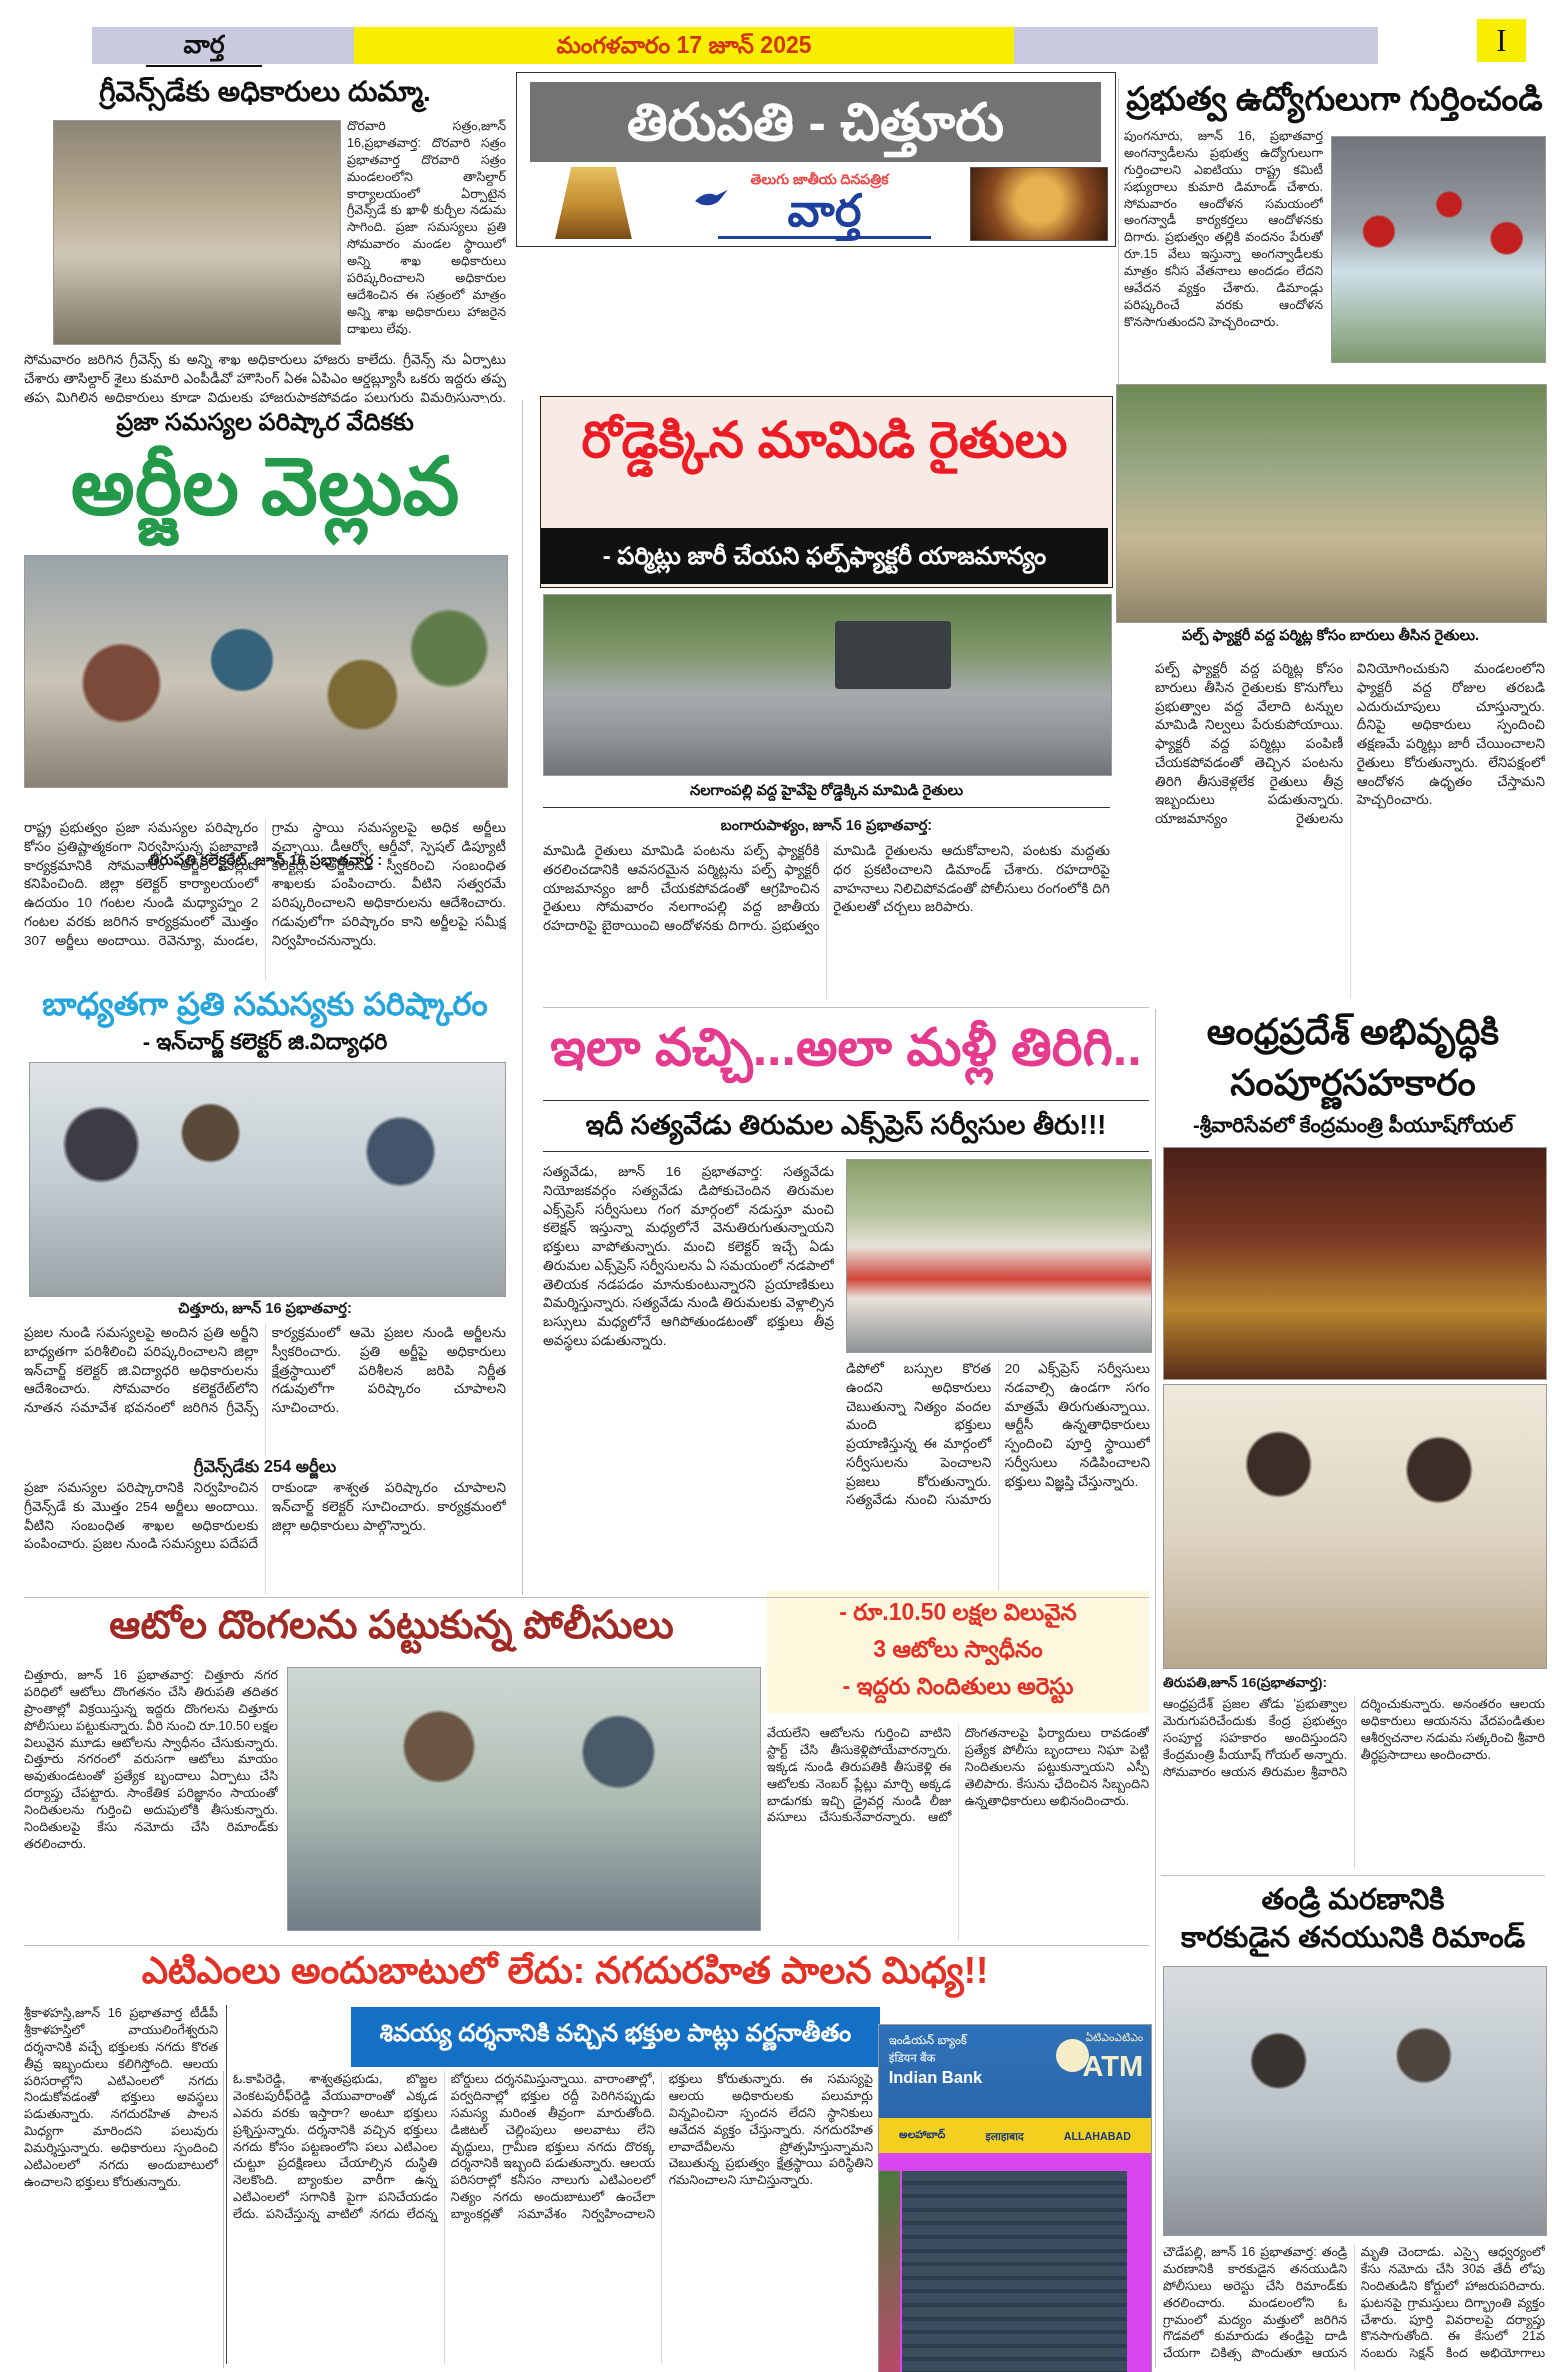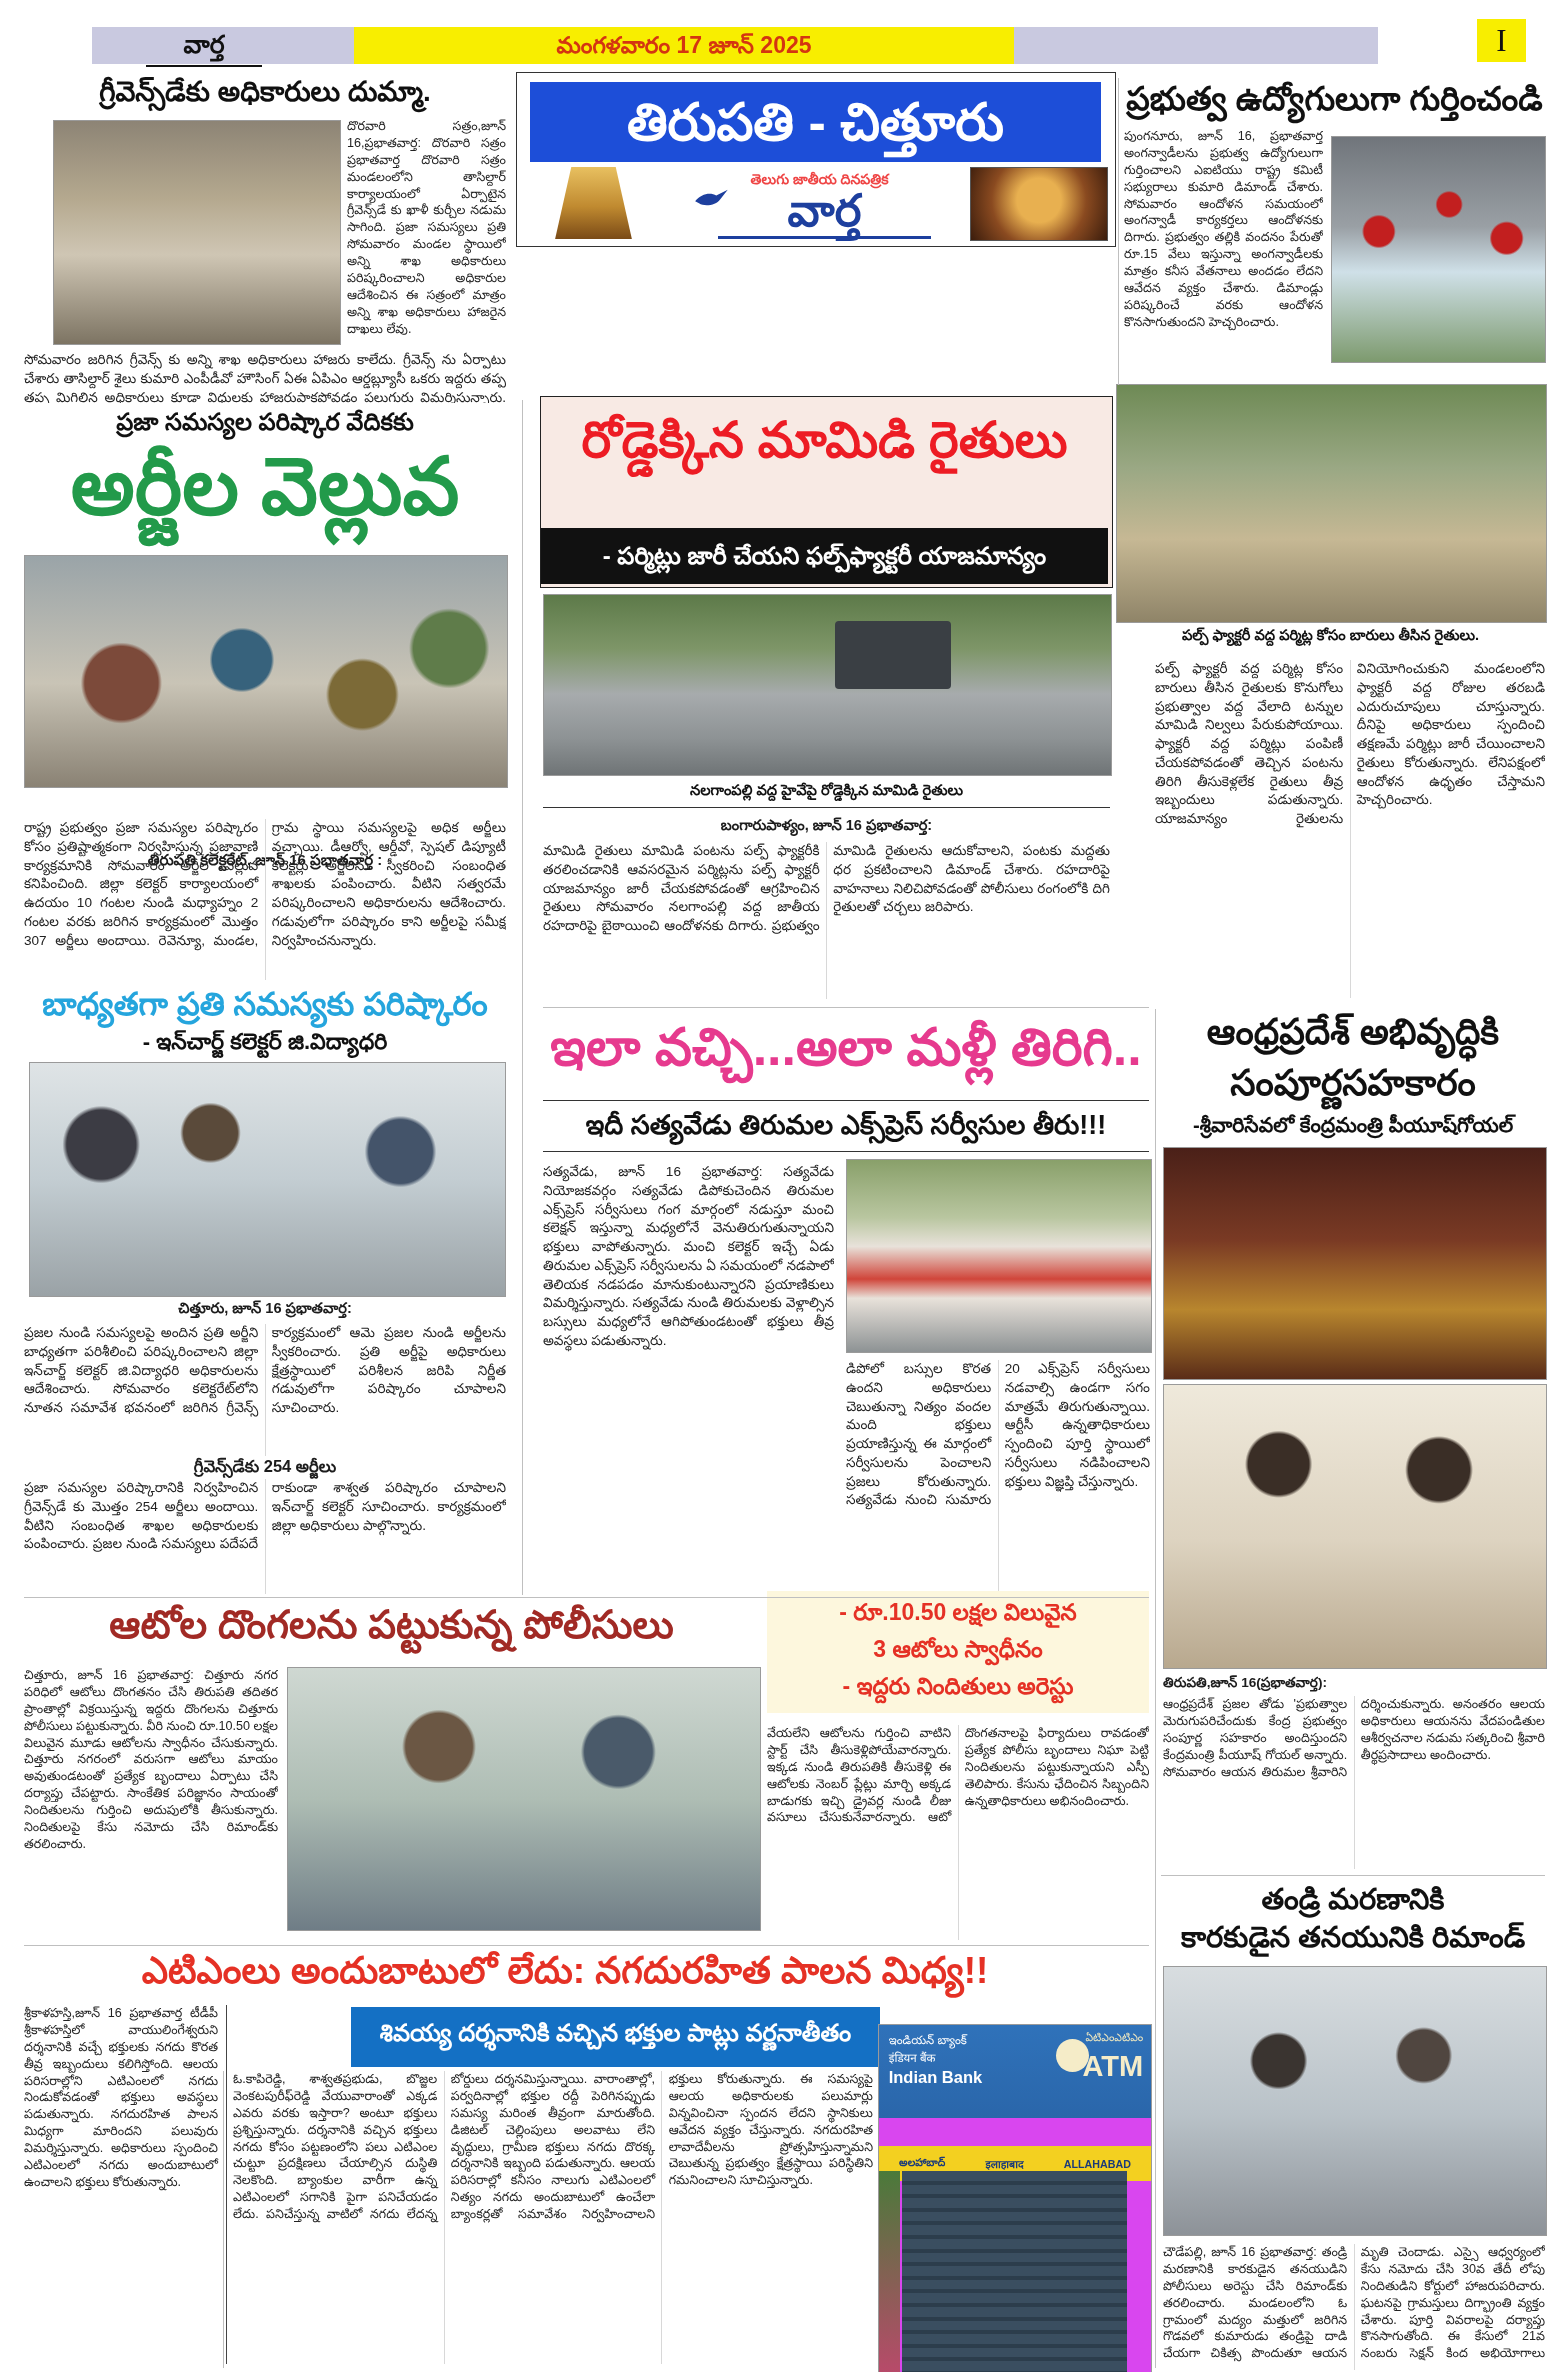--- a/index.html
+++ b/index.html
@@ -58,21 +58,21 @@
 <div id="page">
 
   <div class="abs" style="left:92px;top:27px;width:1286px;height:37px;background:#c9c9e0;"></div>
   <div class="abs" style="left:354px;top:27px;width:660px;height:37px;background:#f8ee00;"></div>
   <div class="abs ctr bold" style="left:146px;top:30px;width:116px;font-size:25px;color:#111;border-bottom:2.9px double #111;">వార్త</div>
   <div class="abs ctr bold" style="left:354px;top:32px;width:660px;font-size:23px;color:#d43511;">మంగళవారం 17 జూన్ 2025</div>
   <div class="abs" style="left:1477px;top:19.4px;width:49px;height:43px;background:#f8ee00;"></div>
   <div class="abs ctr" style="left:1477px;top:23px;width:49px;font-size:31px;font-family:'Liberation Serif',serif;color:#111;">I</div>
 
   <div class="abs" style="left:516px;top:72px;width:598px;height:173px;border:1.9px solid #333;background:#ffffff;"></div>
-  <div class="abs ctr bold" style="left:530px;top:82px;width:571px;height:80px;background:#1d4ed8;color:#ffffff;font-size:52px;line-height:80px;">తిరుపతి - చిత్తూరు</div>
+  <div class="abs ctr bold" style="left:530px;top:82px;width:571px;height:80px;background:#737373;color:#ffffff;font-size:52px;line-height:80px;">తిరుపతి - చిత్తూరు</div>
   <div class="abs" style="left:543px;top:167px;width:101px;height:72px;background:linear-gradient(180deg,#e8c060 0%,#c08a30 55%,#7a4a16 100%);clip-path:polygon(28% 0,72% 0,88% 100%,12% 100%);"></div>
   <div class="abs ctr bold" style="left:679px;top:171px;width:281px;font-size:14px;color:#ef4444;">తెలుగు జాతీయ దినపత్రిక</div>
   <span class="abs" style="left:691px;top:186px;">
     <svg width="39" height="23" viewBox="0 0 40 24">
         <path d="M4 16 C10 8 20 6 26 10 L38 4 L30 14 C26 20 14 22 8 18 Z" fill="#1d3f9e"></path>
       </svg>
   </span>
   <div class="abs ctr bold" style="left:718px;top:186px;width:213px;font-size:45px;color:#1d3f9e;border-bottom:3.9px solid #1d3f9e;line-height:1.1;">వార్త</div>
   <div class="abs" style="left:970px;top:167px;width:136px;height:72px;background:radial-gradient(circle at 50% 45%,#e8b050 0 28%,#8a4a20 60%,#3a1c0c 100%);border:1px solid #555;"></div>
 
@@ -145,21 +145,21 @@
 
   <div class="abs ph" style="left:878px;top:2024px;width:272px;height:347px;background:#d946ef;">
     <div style="position:absolute;left:0;top:0;width:100%;height:93px;background:linear-gradient(180deg,#2f72ba,#2a66aa);color:#fff;">
       <div style="position:absolute;left:9.7px;top:7.8px;font-size:11.6px;">ఇండియన్ బ్యాంక్</div>
       <div style="position:absolute;left:9.7px;top:25px;font-size:11.6px;">इंडियन बैंक</div>
       <div style="position:absolute;left:9.7px;top:43px;font-size:16.5px;font-weight:bold;">Indian Bank</div>
       <div style="position:absolute;right:62px;top:13.6px;width:33px;height:33px;border-radius:50%;background:#f5ecc8;"></div>
       <div style="position:absolute;right:7.8px;top:5.8px;font-size:10.7px;color:#f0e8c0;">ఏటిఎంఎటిఎం</div>
       <div style="position:absolute;right:7.8px;top:25px;font-size:29px;font-weight:bold;color:#f5ecc8;">ATM</div>
     </div>
-    <div style="position:absolute;left:0;top:93px;width:100%;height:35px;background:#f3d020;color:#1a3a7a;font-size:10.7px;font-weight:bold;display:flex;align-items:center;justify-content:space-around;margin-top:28px;">
+    <div style="position:absolute;left:0;top:93px;width:100%;height:35px;background:#f3d020;color:#1a3a7a;font-size:10.7px;font-weight:bold;display:flex;align-items:center;justify-content:space-around;">
       <span>అలహాబాద్</span>
       <span>इलाहाबाद</span>
       <span>ALLAHABAD</span>
     </div>
     <div style="position:absolute;left:23px;top:146px;width:225px;height:202px;background:repeating-linear-gradient(180deg,#3a4e60 0 9.7px,#2c3d4c 9.7px 13.6px);"></div>
     <div style="position:absolute;left:0;top:146px;width:21.3px;height:202px;background:linear-gradient(180deg,#4a7a3a,#b84a6a);"></div>
   </div>
 
   <div class="abs ctr bold" style="left:1161px;top:1883px;width:384px;font-size:29px;color:#111;">తండ్రి మరణానికి</div>
   <div class="abs ctr bold" style="left:1161px;top:1921px;width:384px;font-size:29px;color:#111;">కారకుడైన తనయునికి రిమాండ్</div>

